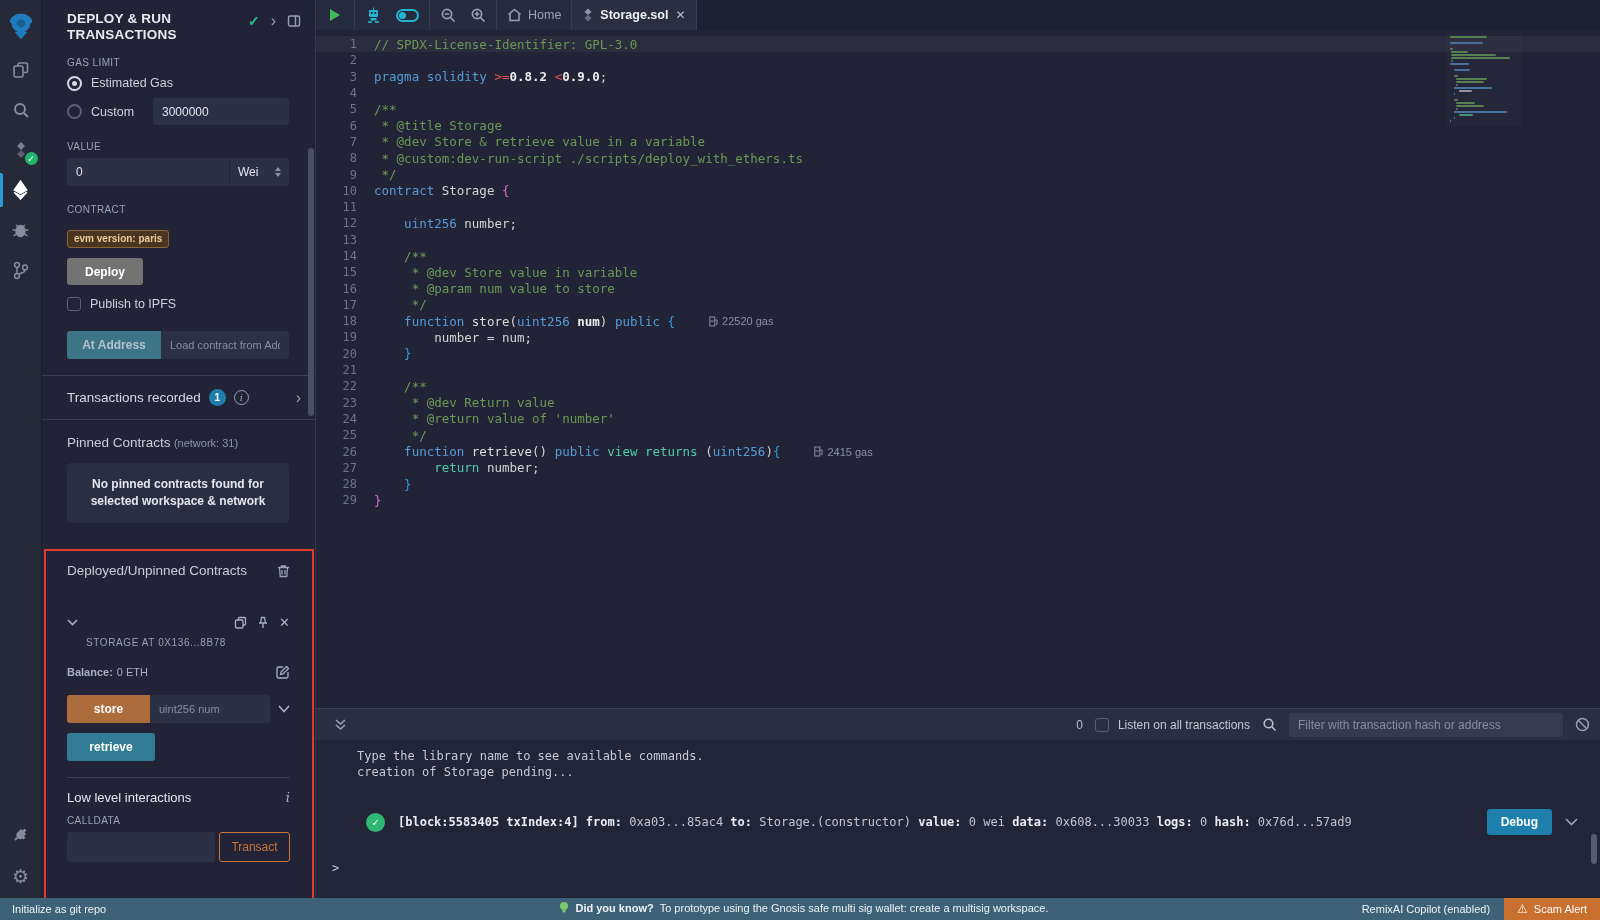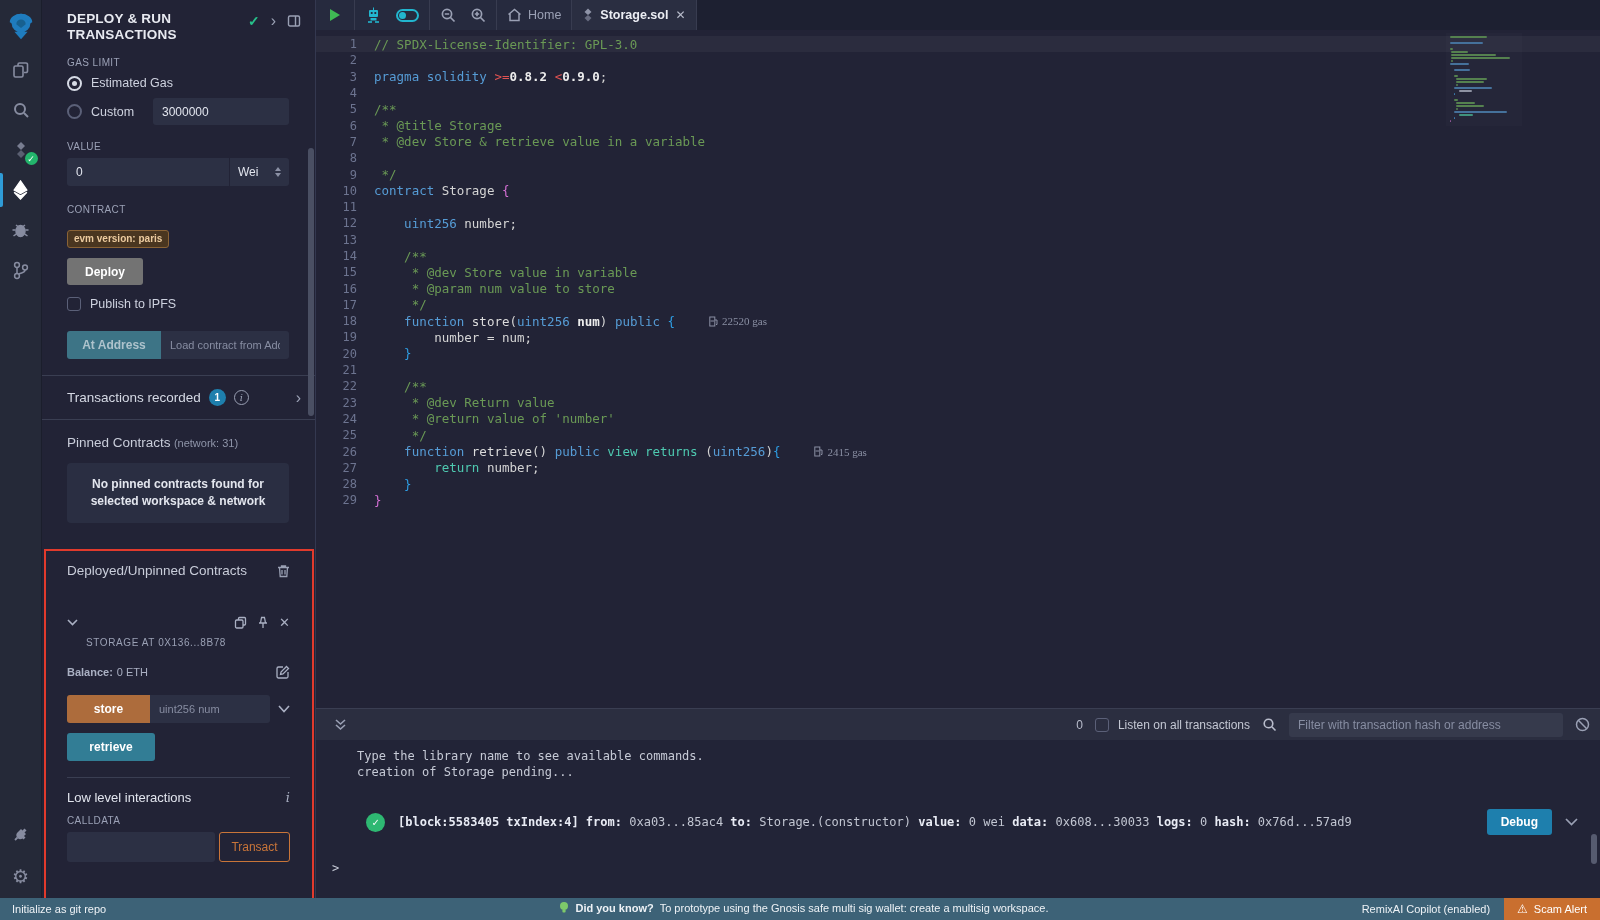--- a/index.html
+++ b/index.html
@@ -107,21 +107,21 @@
   
   .editor { flex:1; position:relative; background:#222336; overflow:hidden; padding-top:6px; }
   .code-row { display:flex; align-items:center; height:16.3px; font-family:"DejaVu Sans Mono",monospace; font-size:12.5px; white-space:pre; }
   .code-row.hl { background:rgba(255,255,255,0.045); }
   .ln { width:58px; text-align:right; padding-right:17px; color:#6d7490; font-size:12px; flex:none; }
   .code-text { color:#d4d4d4; }
   .tk-c { color:#6a9955; } .tk-k { color:#569cd6; } .tk-t { color:#d4d4d4; }
   .tk-r { color:#e05252; } .tk-n { color:#ededed; font-weight:bold; }
   .tk-g { color:#4ec9b0; } .tk-bp { color:#d670d6; } .tk-bb { color:#2e9fe6; }
   .tk-f { color:#dcdcdc; }
-  .gas-hint { margin-left:34px; color:#8a8fa3; font-size:11px; display:flex; align-items:center; gap:4px; font-family:Liberation Serif, serif; }
+  .gas-hint { margin-left:34px; color:#8a8fa3; font-size:11px; display:flex; align-items:center; gap:4px; font-family:Liberation Sans, sans-serif; }
   .minimap { position:absolute; top:3px; right:78px; width:76px; padding:3px 4px; background:rgba(255,255,255,0.015); }
   .mm-line { height:2px; margin-bottom:1px; border-radius:1px; }
 
   
   .term-bar { height:32px; background:#2b2e40; border-top:1px solid #3a3e52; display:flex; align-items:center; flex:none; padding:0 10px 0 18px; }
   .term-bar-right { margin-left:auto; display:flex; align-items:center; gap:12px; }
   .term-count { color:#b9bdcc; font-size:12px; }
   .term-chk-label { color:#c3c7d3; font-size:12px; }
   .filter-inp { width:274px; height:24px; background:#363a4c; font-size:12px; }
   .terminal { height:158px; background:#222437; font-family:"DejaVu Sans Mono",monospace; font-size:12px; color:#b9bdcc; position:relative; flex:none; padding-top:8px; }
@@ -404,21 +404,21 @@
 
       <div class="editor">
         <div id="code-lines">
             <div class="code-row hl"><span class="ln">1</span><span class="code-text"><span class="tk-c">// SPDX-License-Identifier: GPL-3.0</span></span></div>
             <div class="code-row"><span class="ln">2</span><span class="code-text"></span></div>
             <div class="code-row"><span class="ln">3</span><span class="code-text"><span class="tk-k">pragma solidity </span><span class="tk-r">&gt;=</span><span class="tk-n">0.8.2 </span><span class="tk-r">&lt;</span><span class="tk-n">0.9.0</span><span class="tk-t">;</span></span></div>
             <div class="code-row"><span class="ln">4</span><span class="code-text"></span></div>
             <div class="code-row"><span class="ln">5</span><span class="code-text"><span class="tk-c">/**</span></span></div>
             <div class="code-row"><span class="ln">6</span><span class="code-text"><span class="tk-c"> * @title Storage</span></span></div>
             <div class="code-row"><span class="ln">7</span><span class="code-text"><span class="tk-c"> * @dev Store &amp; retrieve value in a variable</span></span></div>
-            <div class="code-row"><span class="ln">8</span></div>
+            <div class="code-row"><span class="ln">8</span><span class="code-text"><span class="tk-c"> * @custom:dev-run-script ./scripts/deploy_with_ethers.ts</span></span></div>
             <div class="code-row"><span class="ln">9</span><span class="code-text"><span class="tk-c"> */</span></span></div>
             <div class="code-row"><span class="ln">10</span><span class="code-text"><span class="tk-k">contract </span><span class="tk-t">Storage </span><span class="tk-bp">{</span></span></div>
             <div class="code-row"><span class="ln">11</span><span class="code-text"></span></div>
             <div class="code-row"><span class="ln">12</span><span class="code-text"><span class="tk-t">    </span><span class="tk-k">uint256</span><span class="tk-t"> number;</span></span></div>
             <div class="code-row"><span class="ln">13</span><span class="code-text"></span></div>
             <div class="code-row"><span class="ln">14</span><span class="code-text"><span class="tk-c">    /**</span></span></div>
             <div class="code-row"><span class="ln">15</span><span class="code-text"><span class="tk-c">     * @dev Store value in variable</span></span></div>
             <div class="code-row"><span class="ln">16</span><span class="code-text"><span class="tk-c">     * @param num value to store</span></span></div>
             <div class="code-row"><span class="ln">17</span><span class="code-text"><span class="tk-c">     */</span></span></div>
             <div class="code-row"><span class="ln">18</span><span class="code-text"><span class="tk-t">    </span><span class="tk-k">function </span><span class="tk-f">store</span><span class="tk-t">(</span><span class="tk-k">uint256</span><span class="tk-t"> </span><span class="tk-n">num</span><span class="tk-t">) </span><span class="tk-k">public </span><span class="tk-bb">{</span></span><span class="gas-hint"><svg width="9" height="11" viewBox="0 0 9 11" fill="none" stroke="#8a8fa3" stroke-width="1">

